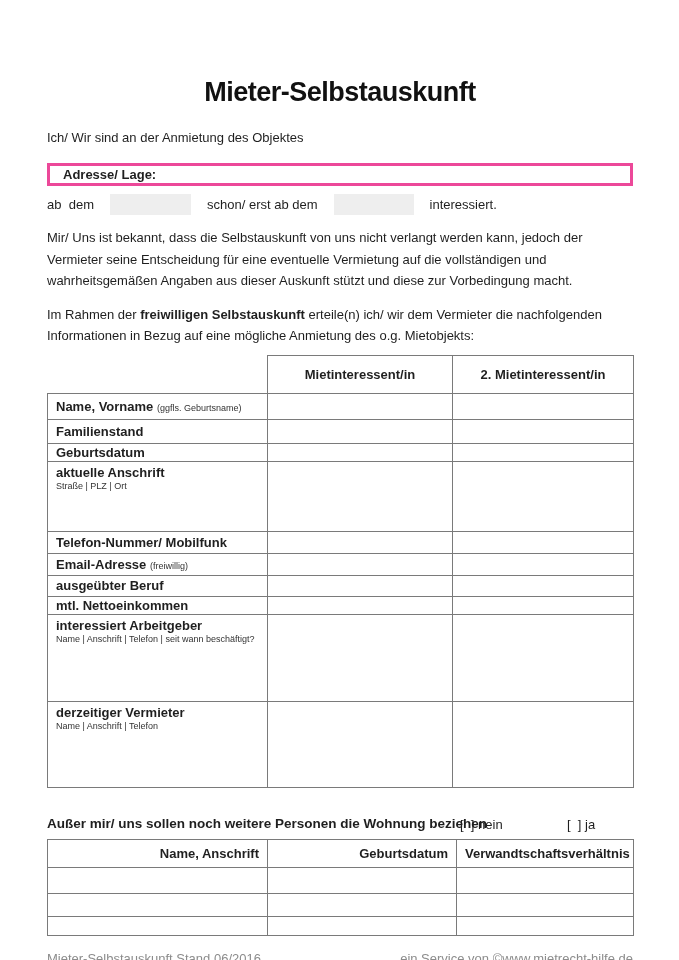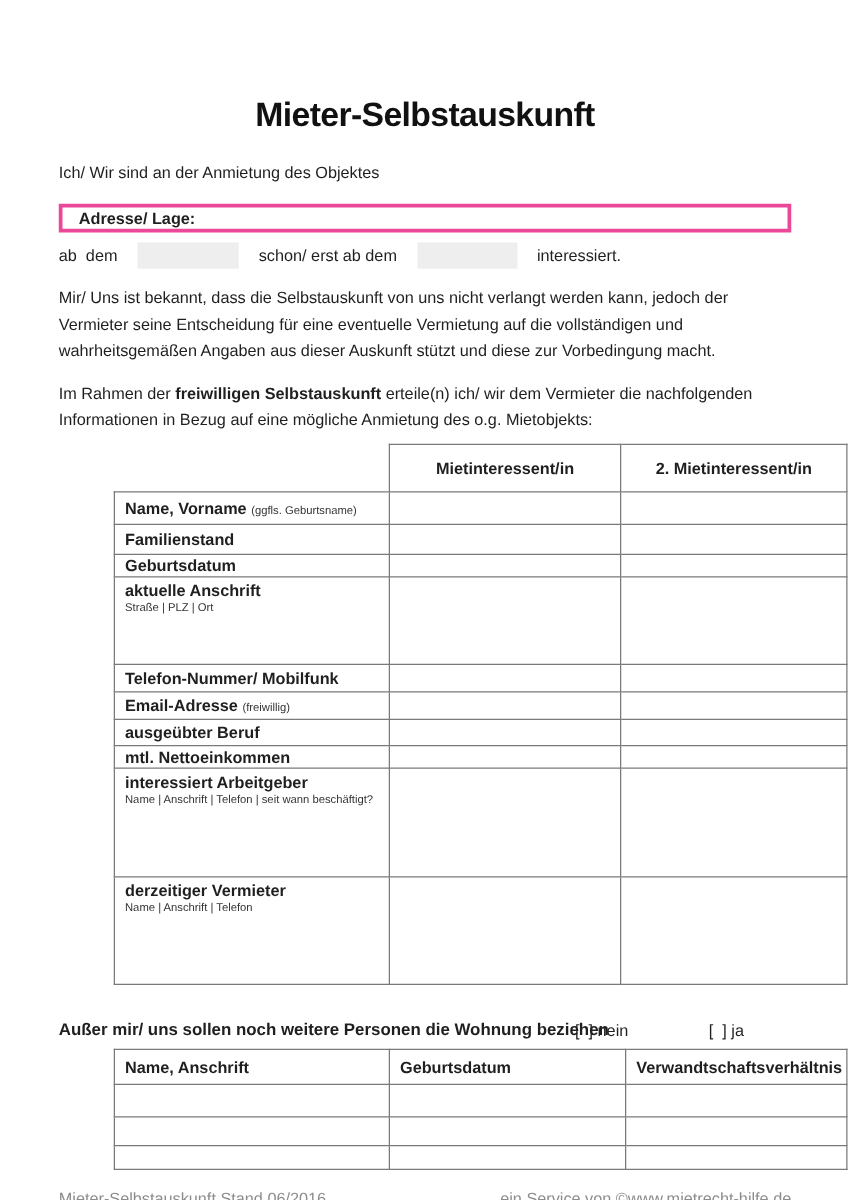--- a/index.html
+++ b/index.html
@@ -14,21 +14,21 @@
   .addr-box { margin-top:16px; height:23px; border:3px solid #ec4899; display:flex; align-items:center; }
   .addr-label { font-size:13px; font-weight:700; padding-left:13px; }
   .interest-row { margin-top:7px; height:22px; display:flex; align-items:center; font-size:13px; column-gap:16px; }
   .pre { white-space:pre; }
   .field { display:inline-block; height:21px; background:#eeeeee; }
   .field.f1 { width:81px; }
   .field.f2 { width:80px; }
   .para { margin-top:12px; font-size:13px; line-height:21.5px; width:586px; }
   .para b { font-weight:700; }
 
-  table { border-collapse:collapse; table-layout:fixed; width:586px;margin-left:44px; }
+  table { border-collapse:collapse; table-layout:fixed; width:586px; }
   td, th { border:1px solid #7a7a7a; font-size:13px; padding:1px 8px; overflow:hidden; }
 
   .main-table { margin-top:8px; }
   .main-table col.c1 { width:220px; }
   .main-table col.c2 { width:185px; }
   .main-table col.c3 { width:181px; }
   .main-table thead td.ghost { border:none; background:transparent; }
   .main-table thead th { height:38px; font-weight:700; text-align:center; vertical-align:middle; }
   .main-table td.lbl { font-weight:700; vertical-align:middle; }
   .main-table tr.top td { vertical-align:top; padding-top:3px; }
@@ -40,21 +40,21 @@
   .persons-q { position:relative; margin-top:28px; height:20px; font-size:13.5px; }
   .persons-q .q-text { font-weight:700; }
   .persons-q .opt { position:absolute; top:1px; font-size:13px; white-space:pre; }
   .persons-q .opt.nein { left:413px; }
   .persons-q .opt.ja { left:520px; }
 
   .persons-table { margin-top:3px; }
   .persons-table col.c1 { width:220px; }
   .persons-table col.c2 { width:189px; }
   .persons-table col.c3 { width:177px; }
-  .persons-table th { height:28px; font-weight:700; text-align:left; vertical-align:middle; }
+  .persons-table th { height:28px; font-weight:700; text-align:right; vertical-align:middle; }
   tr.p26{height:26px} tr.p23{height:23px} tr.p19{height:19px}
 
   .footer { margin-top:15px; display:flex; justify-content:space-between; font-size:13px; color:#8c8c8c; }
 </style>
 </head>
 <body>
 
 <div class="page">
 
   <h1 class="title">Mieter-Selbstauskunft</h1>

